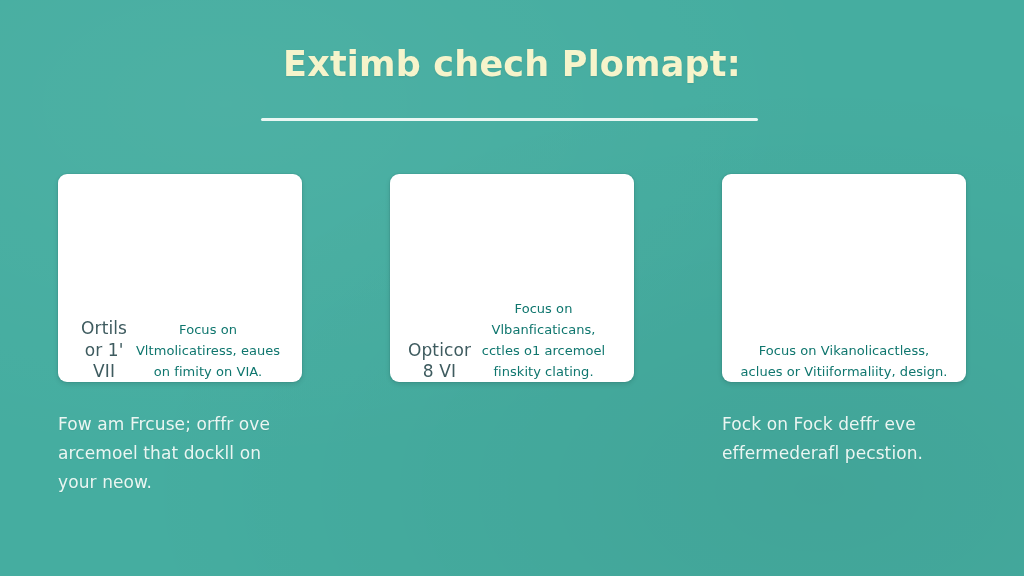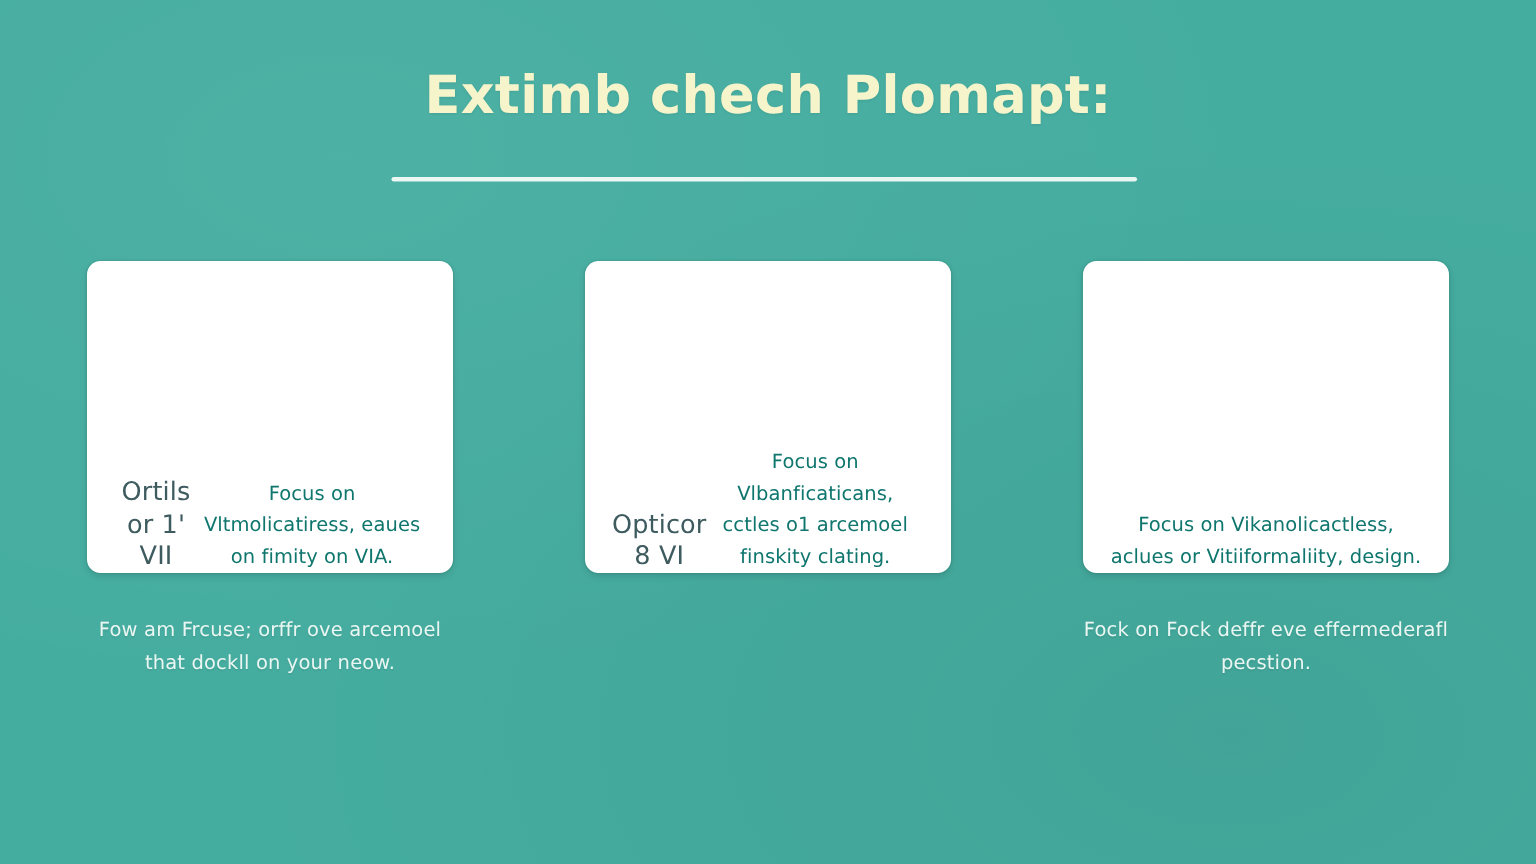--- a/index.html
+++ b/index.html
@@ -101,23 +101,23 @@
     text-align: center;
     line-height: 1.62;
     letter-spacing: 0.05px;
   }
 
   
   .caption {
     margin-top: 28px;
     width: 244px;
     font-family: "DejaVu Sans", sans-serif;
-    font-size: 13px;
+    font-size: 17px;
     color: #eaf6f2;
-    text-align: center;
+    text-align: left;
     line-height: 1.72;
     letter-spacing: 0.1px;
     text-shadow: 0 1px 1px rgba(0,0,0,0.06);
   }
 </style>
 </head>
 <body>
 
 <div class="slide">
 

